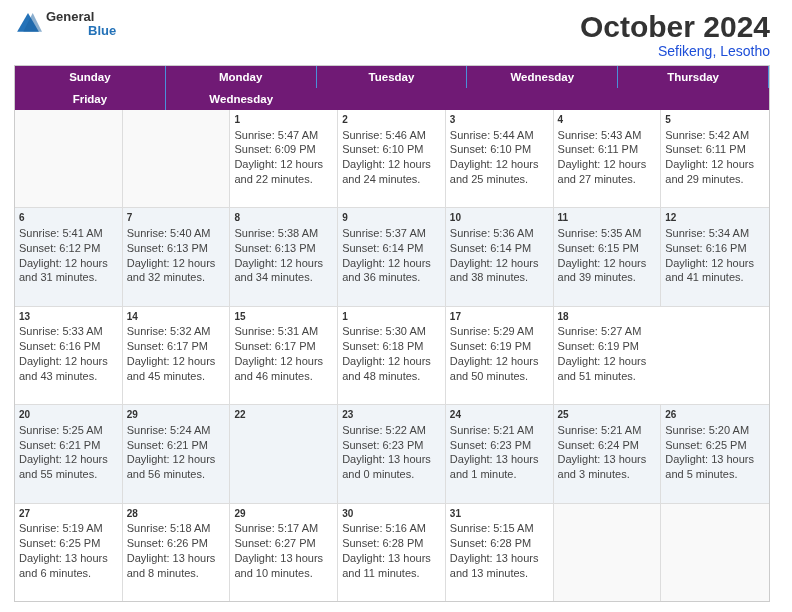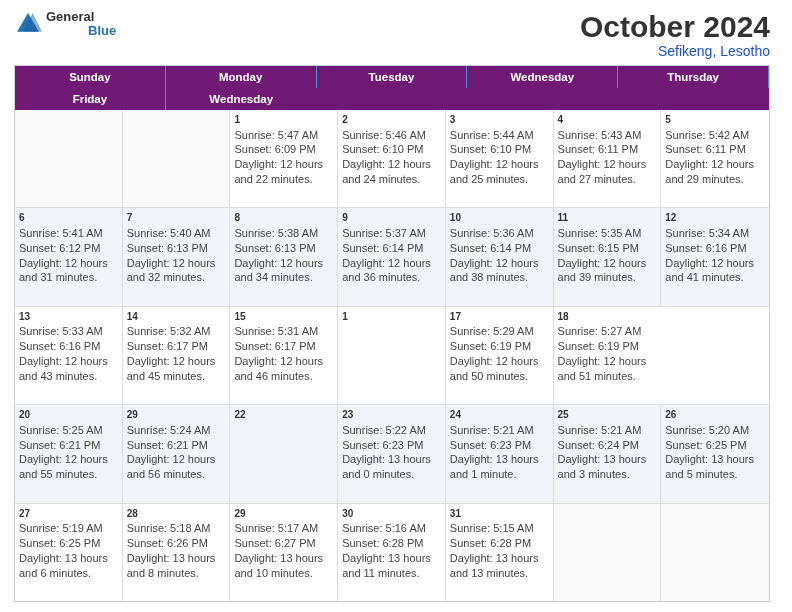--- a/index.html
+++ b/index.html
@@ -207,20 +207,21 @@
           <div class="cal-cell">
             <span class="day-number">14</span>
             <div class="cell-text">Sunrise: 5:32 AM<br>Sunset: 6:17 PM<br>Daylight: 12 hours and 45 minutes.</div>
           </div>
           <div class="cal-cell">
             <span class="day-number">15</span>
             <div class="cell-text">Sunrise: 5:31 AM<br>Sunset: 6:17 PM<br>Daylight: 12 hours and 46 minutes.</div>
           </div>
           <div class="cal-cell">
             <span class="day-number">1</span>
+            <div class="cell-text">Sunrise: 5:30 AM<br>Sunset: 6:18 PM<br>Daylight: 12 hours and 48 minutes.</div>
           </div>
           <div class="cal-cell">
             <span class="day-number">17</span>
             <div class="cell-text">Sunrise: 5:29 AM<br>Sunset: 6:19 PM<br>Daylight: 12 hours and 50 minutes.</div>
           </div>
           <div class="cal-cell">
             <span class="day-number">18</span>
             <div class="cell-text">Sunrise: 5:27 AM<br>Sunset: 6:19 PM<br>Daylight: 12 hours and 51 minutes.</div>
           </div>
         </div>

